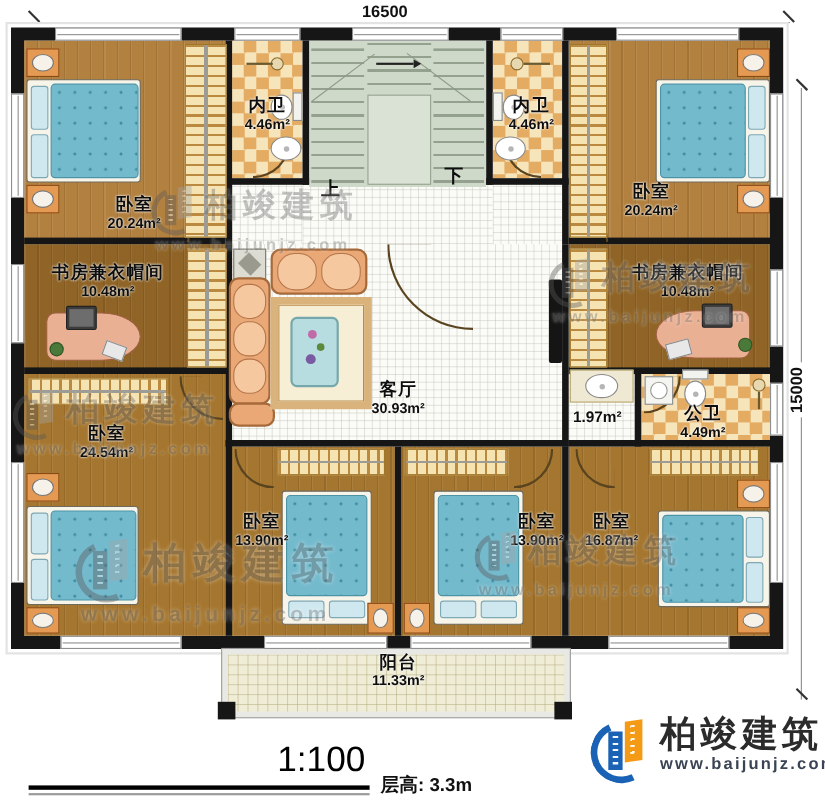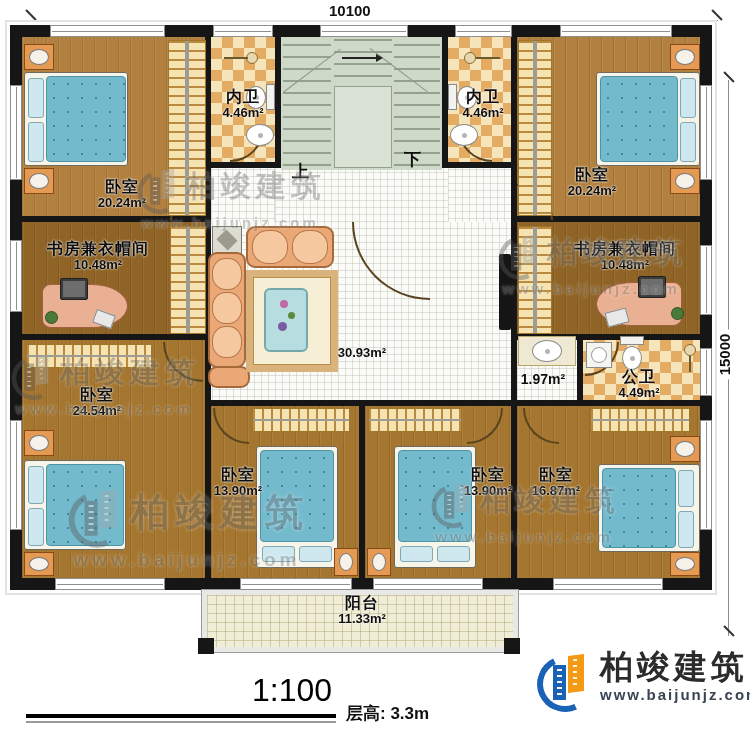--- a/index.html
+++ b/index.html
@@ -101,21 +101,21 @@
   .dimlabel{position:absolute;font-size:15px;font-weight:700;color:#111;background:#fff;padding:0 4px;white-space:nowrap;}
 </style>
 </head>
 <body>
 
 <div id="screen">
 
   <div class="dimline" style="left:30px;top:20px;width:688px;height:1px"></div>
   <div class="tick" style="left:24px;top:14px"></div>
   <div class="tick" style="left:710px;top:14px"></div>
-  <div class="dimlabel" style="left:325px;top:2px">10100</div>
+  <div class="dimlabel" style="left:325px;top:2px">16500</div>
   <div class="dimline" style="left:728px;top:80px;width:1px;height:556px"></div>
   <div class="tick" style="left:722px;top:76px"></div>
   <div class="tick" style="left:722px;top:630px"></div>
   <div class="dimlabel" style="left:700px;top:346px;transform:rotate(-90deg)">15000</div>
 
   <div class="plan"></div>
 
   <div class="gridfloor" style="left:205px;top:165px;width:316px;height:241px"></div>
   <div class="wood" style="left:22px;top:37px;width:183px;height:185px;background-color:#b28140"></div>
   <div class="checker" style="left:211px;top:37px;width:64px;height:125px"></div>
@@ -308,20 +308,21 @@
   </div>
   <div class="rlabel" style="left:22px;top:240px;width:152px">
     <span class="nm">书房兼衣帽间</span>
     <span class="ar">10.48m²</span>
   </div>
   <div class="rlabel" style="left:540px;top:240px;width:170px">
     <span class="nm">书房兼衣帽间</span>
     <span class="ar">10.48m²</span>
   </div>
   <div class="rlabel" style="left:300px;top:346px;width:124px">
+    <span class="nm">客厅</span>
     <span class="ar">30.93m²</span>
   </div>
   <div class="rlabel" style="left:505px;top:372px;width:76px">
     <span class="ar" style="font-size:14px">1.97m²</span>
   </div>
   <div class="rlabel" style="left:600px;top:368px;width:78px">
     <span class="nm">公卫</span>
     <span class="ar">4.49m²</span>
   </div>
   <div class="rlabel" style="left:37px;top:386px;width:120px">

